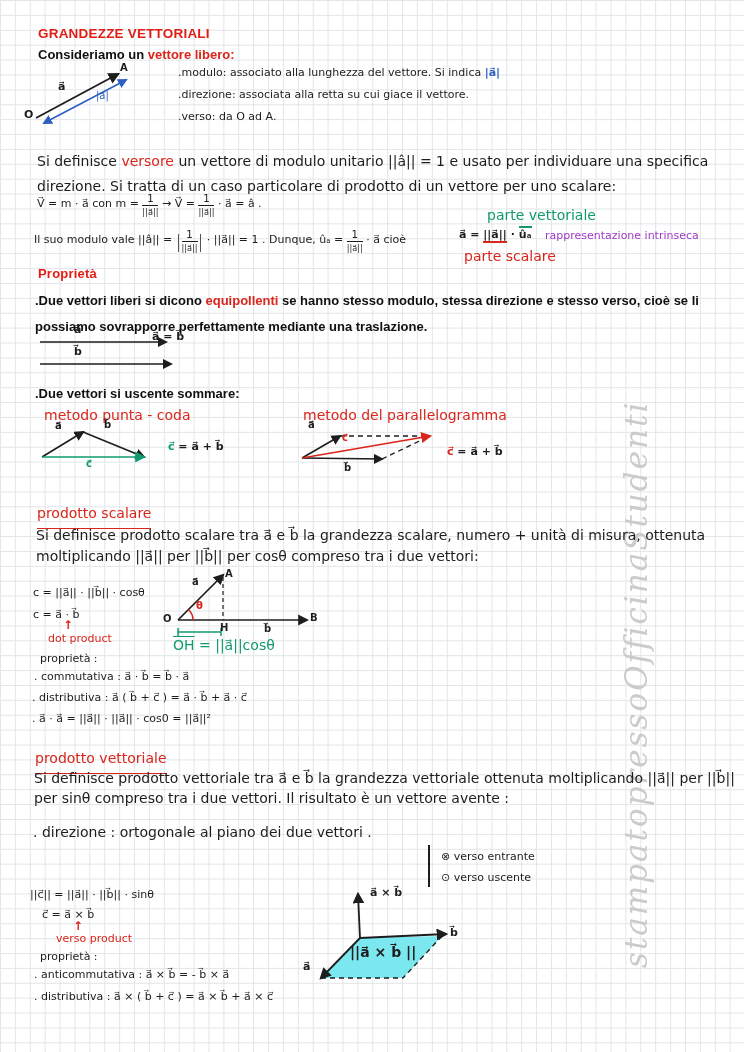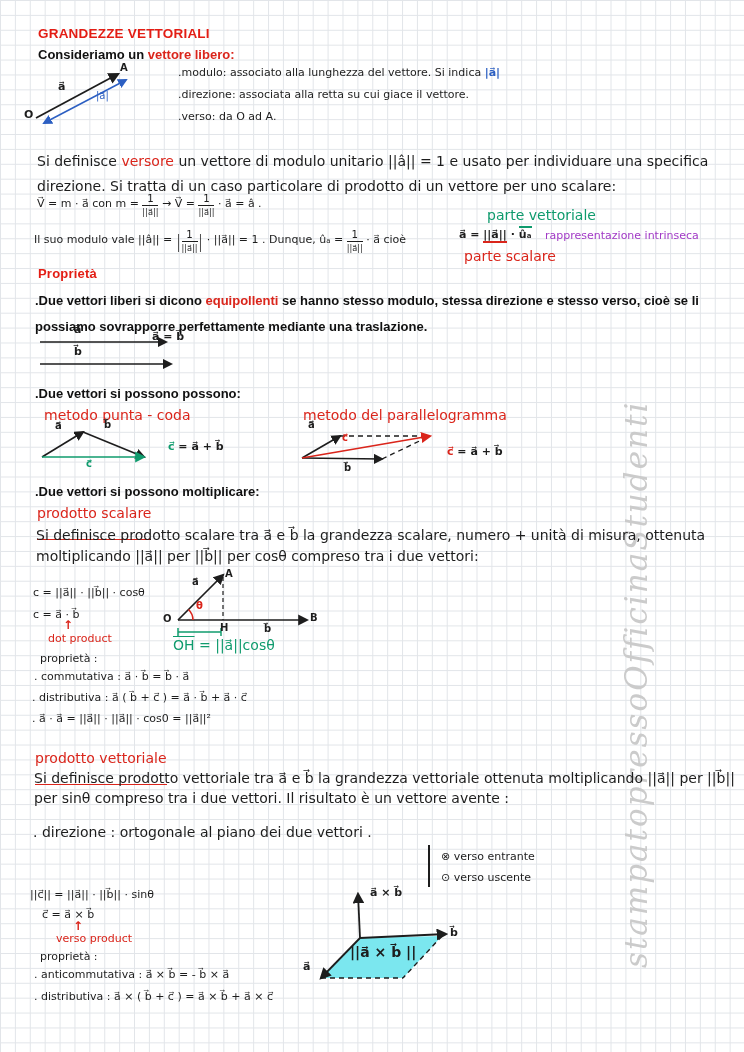--- a/index.html
+++ b/index.html
@@ -11,21 +11,21 @@
   .wrap{white-space:normal;}
   .hand{font-family:"DejaVu Sans",sans-serif;font-size:11px;color:#1d1d1d;}
   .h10{font-size:14px;}
   .print{font-family:"Liberation Sans",sans-serif;font-size:13px;color:#101010;font-weight:600;}
   .rtitle{font-family:"Liberation Sans",sans-serif;font-weight:700;font-size:13.5px;color:#e31d14;letter-spacing:.2px;}
   .red{color:#da251b;}
   .blue{color:#2c5fc2;}
   .green{color:#0f9b6d;}
   .purple{color:#a139c6;}
   .bold{font-weight:bold;}
-  .underl{border-bottom:1.4px solid currentColor;padding-bottom:18px;}
+  .underl{border-bottom:1.4px solid currentColor;padding-bottom:7px;}
   .redline{border-bottom:2px solid #da251b;}
   .greentop{border-top:2px solid #0f9b6d;}
   .ovl{text-decoration:overline;}
   .frac{display:inline-block;vertical-align:-8px;text-align:center;line-height:1;}
   .frac .fn{display:block;border-bottom:1.1px solid #1d1d1d;padding:0 3px 1px;font-size:10.2px;}
   .frac .fd{display:block;font-size:8.2px;padding-top:1.5px;}
   .bigbar{font-size:17px;vertical-align:-5px;font-weight:300;}
   .wm{position:absolute;left:618px;top:968px;transform:rotate(-90deg);transform-origin:0 0;
       font-family:"DejaVu Serif",serif;font-style:italic;font-size:31px;color:#cbcbcb;
       letter-spacing:2px;white-space:nowrap;}
@@ -106,21 +106,21 @@
           <path d="M0,0 L10,5 L0,10 z" fill="#1d1d1d"></path>
         </marker>
       </defs>
     <line x1="2" y1="10" x2="128" y2="10" stroke="#1d1d1d" stroke-width="1.6" marker-end="url(#mk-b2)"></line>
     <line x1="2" y1="32" x2="133" y2="32" stroke="#1d1d1d" stroke-width="1.6" marker-end="url(#mk-b2)"></line>
   </svg>
   <div class="abs hand bold" style="left:74px;top:323px">a⃗</div>
   <div class="abs hand bold" style="left:74px;top:345px">b⃗</div>
   <div class="abs hand bold" style="left:152px;top:330px">a⃗ = b⃗</div>
 
-  <div class="abs print" style="left:35px;top:386px">.Due vettori si possono possono:</div>
+  <div class="abs print" style="left:35px;top:386px">.Due vettori si uscente sommare:</div>
   <div class="abs hand red h10" style="left:44px;top:407px">metodo   punta - coda</div>
   <div class="abs hand red h10" style="left:303px;top:407px">metodo   del   parallelogramma</div>
 
   <svg style="left:36px;top:424px" width="115" height="40">
     <defs>
       <marker id="mk-b3" viewBox="0 0 10 10" refX="8" refY="5" markerWidth="6.5" markerHeight="6.5" orient="auto">
           <path d="M0,0 L10,5 L0,10 z" fill="#1d1d1d"></path>
         </marker>
       <marker id="mk-g3" viewBox="0 0 10 10" refX="8" refY="5" markerWidth="6.5" markerHeight="6.5" orient="auto">
           <path d="M0,0 L10,5 L0,10 z" fill="#0f9b6d"></path>
@@ -152,21 +152,20 @@
     <line x1="88" y1="35" x2="136" y2="12" stroke="#1d1d1d" stroke-width="1.3" stroke-dasharray="5,4"></line>
     <line x1="8" y1="34" x2="136" y2="12" stroke="#da251b" stroke-width="1.7" marker-end="url(#mk-r4)"></line>
   </svg>
   <div class="abs hand bold" style="left:308px;top:419px;font-size:10px">a⃗</div>
   <div class="abs hand bold red" style="left:342px;top:432px;font-size:10px">c⃗</div>
   <div class="abs hand bold" style="left:344px;top:462px;font-size:10px">b⃗</div>
   <div class="abs hand bold" style="left:447px;top:445px">
     <span class="red">c⃗</span><span> = a⃗ + b⃗</span>
   </div>
 
-  <div class="abs print" style="left:35px;top:484px">.Due vettori si possono moltiplicare:</div>
 
   <div class="abs hand red underl h10" style="left:37px;top:505px">prodotto scalare</div>
   <div class="abs wrap hand h10" style="left:36px;top:525px;width:700px;line-height:21px">Si definisce prodotto scalare tra a⃗ e b⃗  la grandezza scalare, numero + unità di misura, ottenuta moltiplicando ||a⃗|| per ||b⃗|| per cosθ compreso tra i due vettori:</div>
 
   <div class="abs hand" style="left:33px;top:586px">c = ||a⃗|| · ||b⃗|| · cosθ</div>
   <div class="abs hand" style="left:33px;top:608px">c = a⃗ · b⃗</div>
   <div class="abs hand red bold" style="left:63px;top:618px;font-size:12px">↑</div>
   <div class="abs hand red" style="left:48px;top:632px">dot product</div>
 
   <svg style="left:155px;top:565px" width="165" height="80">

